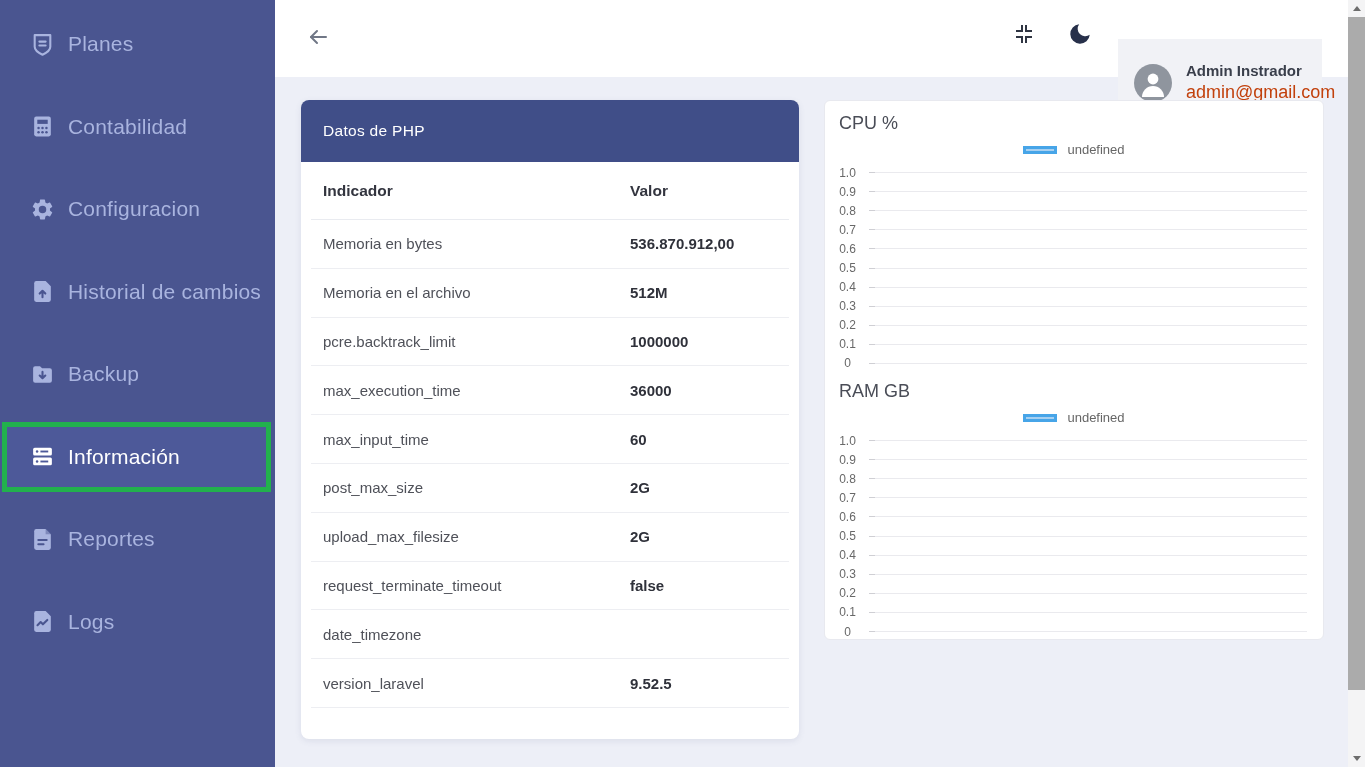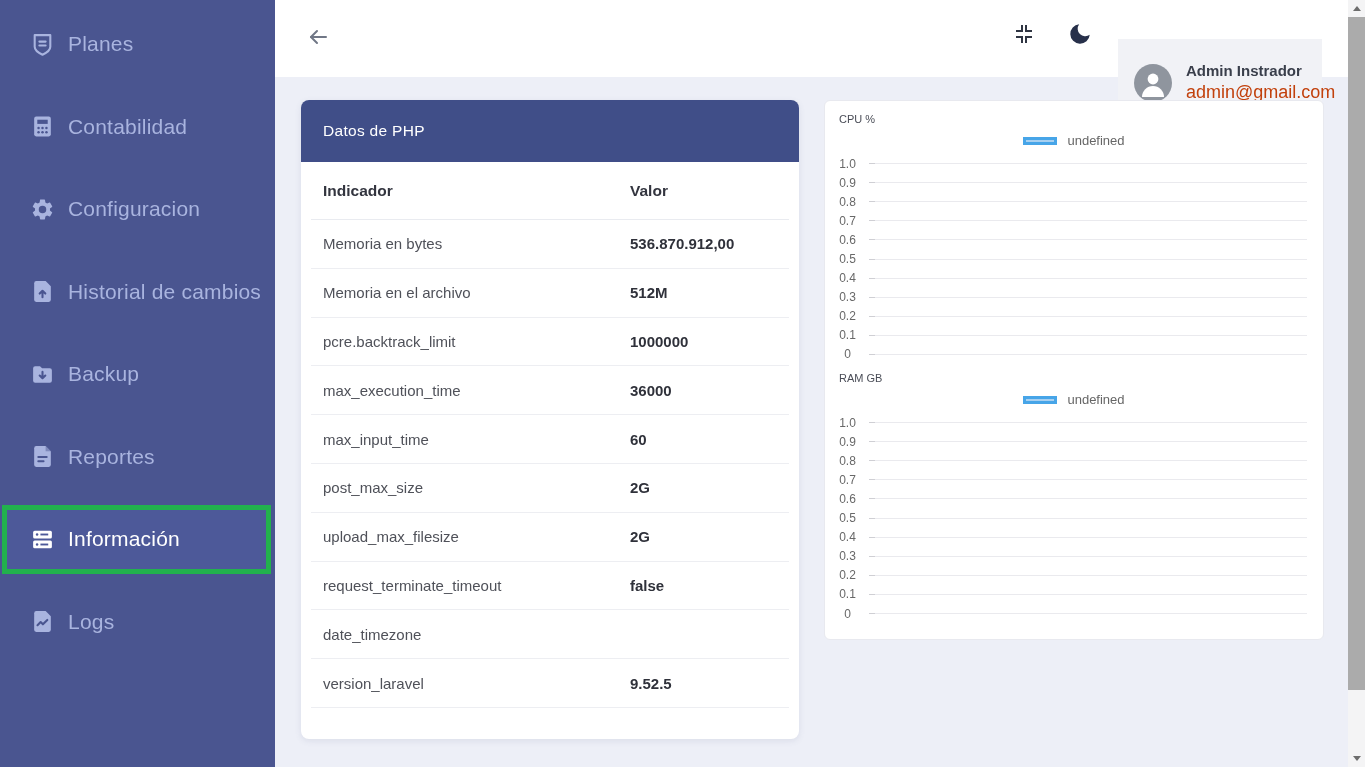--- a/index.html
+++ b/index.html
@@ -41,21 +41,21 @@
   .t-head { display:flex; height:58px; align-items:center; padding:0 12px; border-bottom:1px solid #e9ebf0;
             font-weight:bold; color:#33353f; font-size:15.5px; }
   .t-col-ind { width:307px; }
   .t-row { display:flex; height:48.8px; align-items:center; padding:0 12px; border-bottom:1px solid #edeef2; }
   .t-label { width:307px; color:#4f5159; font-size:15px; }
   .t-value { font-weight:bold; color:#2f313a; font-size:15px; }
   
   .charts-card { position:absolute; left:549px; top:100px; width:500px; height:540px; background:#ffffff;
                  border-radius:6px; border:1px solid #e8e9ef; padding-top:12px; }
   .chart-block + .chart-block { margin-top:8px; }
-  .chart-title { margin-left:14px; font-size:11px; color:#4a4d57; }
+  .chart-title { margin-left:14px; font-size:18px; color:#4a4d57; }
   .legend { display:flex; justify-content:center; align-items:center; gap:10px; margin-top:8px; height:15px; cursor:pointer; }
   .legend-swatch { width:34px; height:8px; background:#a7d0f1; border:3px solid #47a5e8; display:inline-block; }
   .legend-text { font-size:13px; color:#666666; }
   .plot { margin:6px 16px 0 8px; }
   .tick-row { display:flex; align-items:center; height:19.1px; }
   .tick-label { width:36px; flex:none; text-align:center; font-size:12px; color:#686868; padding-right:7px; }
   .tick-line { flex:1; height:1px; background:#eaeaee; position:relative; }
   .tick-line::before { content:""; position:absolute; left:0; top:0; width:6px; height:1px; background:#cfcfd4; }
   
   .scrollbar { position:absolute; right:0; top:0; width:17px; height:767px; background:#f4f4f5; z-index:3; }
@@ -116,43 +116,43 @@
       </div>
       <div class="side-item">
         <span class="s-icon">
           <svg viewBox="0 0 24 24" fill="currentColor">
             <path d="M3 6a2 2 0 0 1 2-2h4.6l2 2H19a2 2 0 0 1 2 2v10a2 2 0 0 1-2 2H5a2 2 0 0 1-2-2z"></path>
             <path d="M12 9.5v6M9.3 13l2.7 2.7 2.7-2.7" fill="none" stroke="var(--cut)" stroke-width="2" stroke-linecap="round" stroke-linejoin="round"></path>
           </svg>
         </span>
         <span class="s-label">Backup</span>
       </div>
-      <div class="side-item">
-        <span class="s-icon">
-          <svg viewBox="0 0 24 24" fill="currentColor">
-            <path d="M6 2h9l5 5v13a2 2 0 0 1-2 2H6a2 2 0 0 1-2-2V4a2 2 0 0 1 2-2z"></path>
-            <path d="M8 12.5h8M8 16.5h5" stroke="var(--cut)" stroke-width="2" stroke-linecap="round"></path>
-            <path d="M15 2v5h5z" fill="var(--cut)" opacity="0.45"></path>
-          </svg>
-        </span>
-        <span class="s-label">Reportes</span>
-      </div>
       <div class="side-item active">
         <div class="active-highlight"></div>
         <span class="s-icon">
           <svg viewBox="0 0 24 24" fill="currentColor">
             <rect x="3" y="3.5" width="18" height="7.5" rx="1.5"></rect>
             <rect x="3" y="13" width="18" height="7.5" rx="1.5"></rect>
             <circle cx="6.8" cy="7.2" r="1.2" fill="var(--cut)"></circle>
             <rect x="10" y="6.3" width="7.5" height="1.8" fill="var(--cut)"></rect>
             <circle cx="6.8" cy="16.8" r="1.2" fill="var(--cut)"></circle>
             <rect x="10" y="15.9" width="7.5" height="1.8" fill="var(--cut)"></rect>
           </svg>
         </span>
         <span class="s-label">Información</span>
+      </div>
+      <div class="side-item">
+        <span class="s-icon">
+          <svg viewBox="0 0 24 24" fill="currentColor">
+            <path d="M6 2h9l5 5v13a2 2 0 0 1-2 2H6a2 2 0 0 1-2-2V4a2 2 0 0 1 2-2z"></path>
+            <path d="M8 12.5h8M8 16.5h5" stroke="var(--cut)" stroke-width="2" stroke-linecap="round"></path>
+            <path d="M15 2v5h5z" fill="var(--cut)" opacity="0.45"></path>
+          </svg>
+        </span>
+        <span class="s-label">Reportes</span>
       </div>
       <div class="side-item">
         <span class="s-icon">
           <svg viewBox="0 0 24 24" fill="currentColor">
             <path d="M6 2h9l5 5v13a2 2 0 0 1-2 2H6a2 2 0 0 1-2-2V4a2 2 0 0 1 2-2z"></path>
             <path d="M7.2 15.5l3-3 2.2 2.2 4.2-4.2" fill="none" stroke="var(--cut)" stroke-width="2" stroke-linecap="round" stroke-linejoin="round"></path>
           </svg>
         </span>
         <span class="s-label">Logs</span>
       </div>

